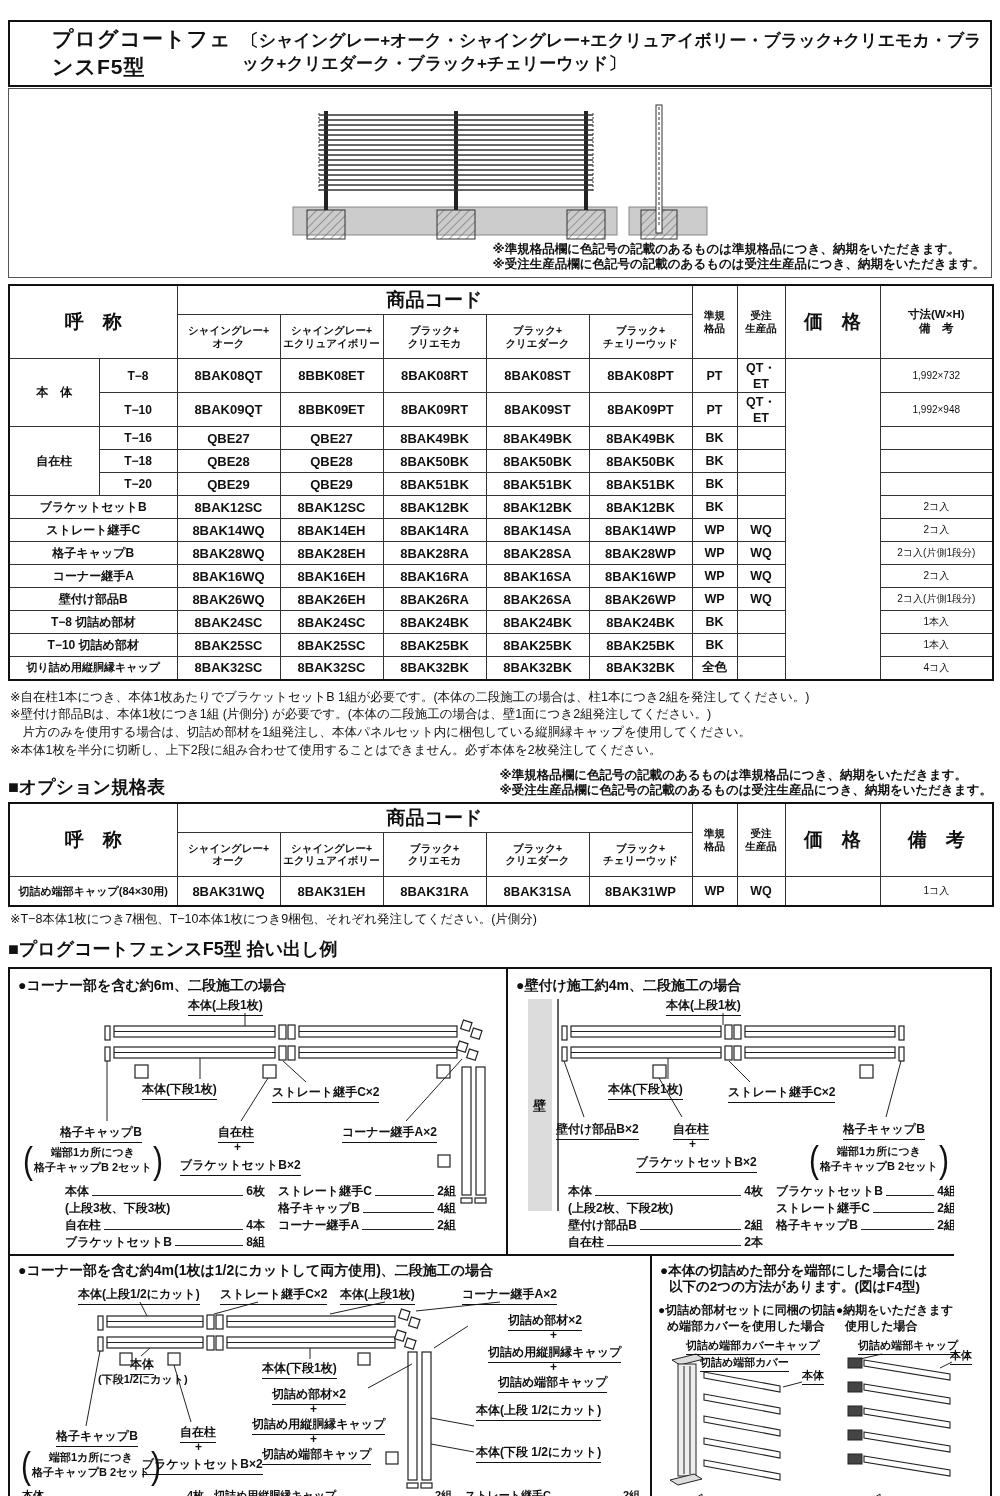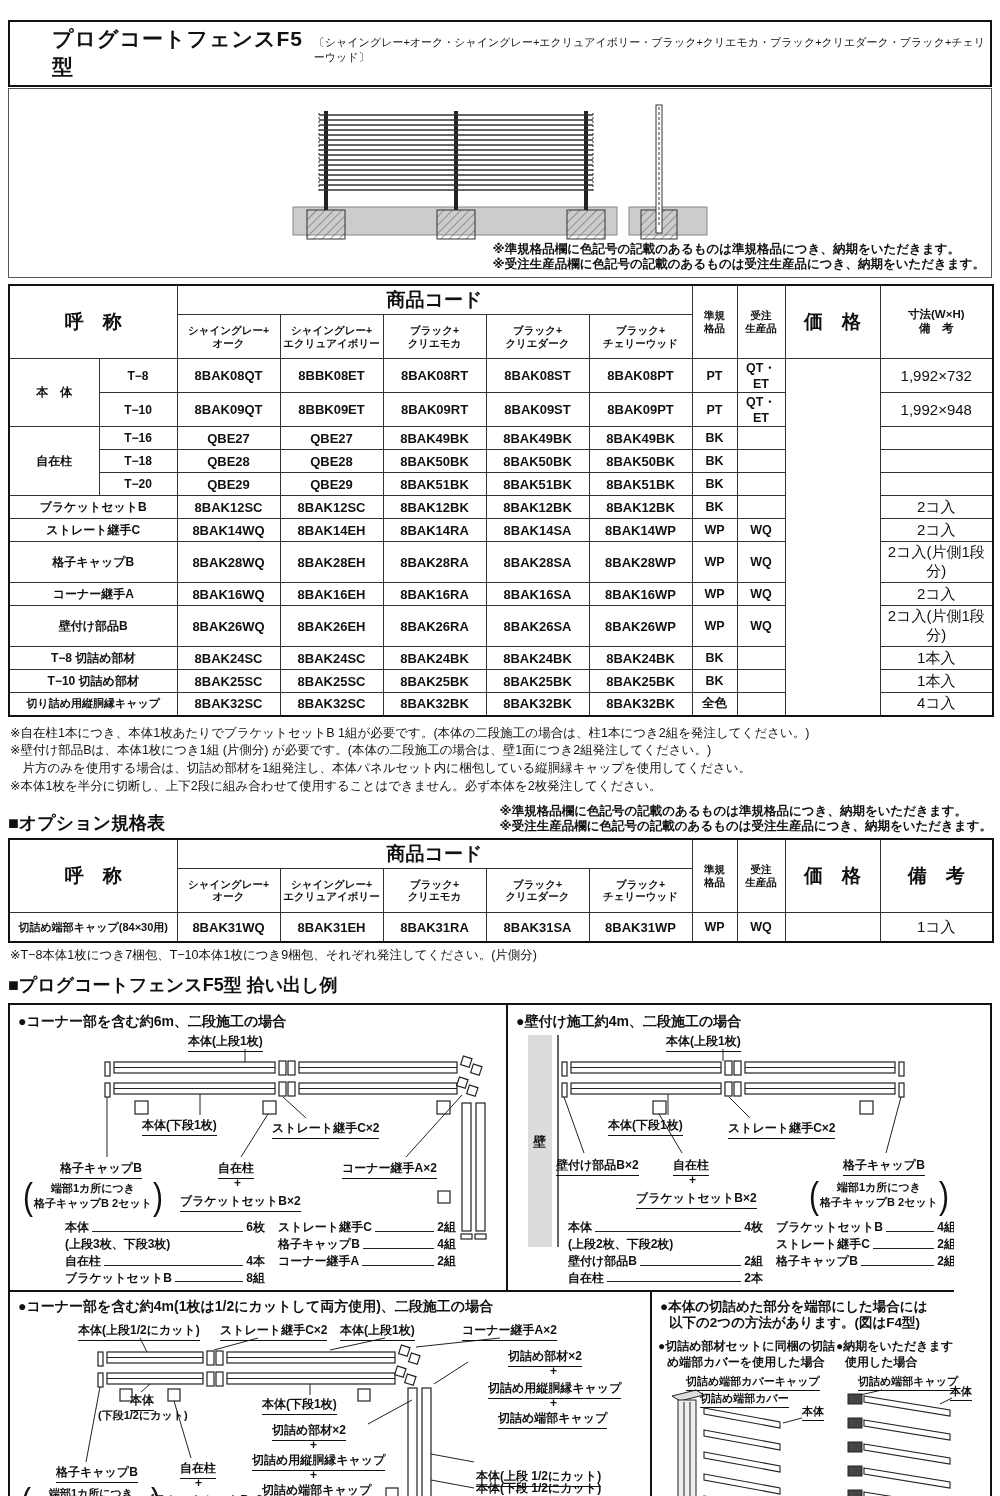--- a/index.html
+++ b/index.html
@@ -1,37 +1,37 @@
 <!DOCTYPE html>
 <html><head>
 <meta charset="utf-8">
 <style>
   html,body{margin:0;padding:0;background:#fff;}
   body{width:1000px;height:1496px;overflow:hidden;font-family:"Liberation Sans","DejaVu Sans",sans-serif;color:#111;}
   .page{position:relative;width:984px;margin:0 auto;padding-top:20px;}
   
   .titlebar{border:2px solid #111;background:#fff;display:flex;align-items:baseline;gap:8px;padding:3px 0 4px 42px;}
   .title{font-size:21px;font-weight:bold;letter-spacing:1px;}
-  .subtitle{font-size:11px;font-weight:normal;}
+  .subtitle{font-size:17px;font-weight:bold;}
   
   .illus{border:1px solid #555;border-top:1px solid #555;margin-top:1px;height:188px;position:relative;background:#fff;}
   .illus svg{display:block;margin:8px auto 0;}
   .supply{position:absolute;right:6px;bottom:4px;text-align:left;font-size:12.5px;font-weight:600;line-height:1.25;}
   
   table.spec{border-collapse:collapse;table-layout:fixed;width:984px;margin-top:6px;}
   table.spec th,table.spec td{border:1px solid #333;padding:1px 2px;text-align:center;vertical-align:middle;overflow:hidden;}
   table.spec{border:2px solid #111;}
   th.hl{font-size:19px;font-weight:bold;}
   th.col{font-size:10.5px;font-weight:600;line-height:1.2;}
   .pl{white-space:pre-line;}
   td.code{font-size:13px;font-weight:bold;letter-spacing:0;}
   td.nm{font-size:12px;font-weight:600;}
   td.sb{font-size:12px;font-weight:600;}
   td.flag{font-size:12.5px;font-weight:bold;}
-  td.nt{font-size:15px;}
+  td.nt{font-size:10px;}
   tr.r{height:23px;}
   
   .unotes{font-size:12.5px;line-height:1.42;margin:8px 0 0 2px;font-weight:500;}
   .opthead{display:flex;justify-content:space-between;align-items:flex-end;margin-top:8px;}
   .h2{font-size:18px;font-weight:bold;}
   .supply2{font-size:12.5px;font-weight:600;line-height:1.25;}
   .fnote{font-size:12.5px;margin:4px 0 0 2px;font-weight:500;}
   
   .exbox{position:relative;border:2px solid #111;height:585px;margin-top:6px;background:#fff;}
   .ex{position:absolute;overflow:hidden;}
@@ -616,21 +616,21 @@
         <span class="bp">(</span>
         <div class="ptxt">
           <div>端部1カ所につき</div>
           <div>格子キャップB 2セット</div>
         </div>
         <span class="bp">)</span>
       </div>
       <div class="dl" style="left:170px;top:168px;">自在柱</div>
       <div class="dn" style="left:185px;top:184px;">+</div>
       <div class="dl" style="left:132px;top:200px;">ブラケットセットB×2</div>
-      <div class="dl" style="left:466px;top:176px;">本体(上段 1/2にカット)</div>
+      <div class="dl" style="left:466px;top:146px;">本体(上段 1/2にカット)</div>
       <div class="dl" style="left:466px;top:188px;">本体(下段 1/2にカット)</div>
       <div class="plist" style="left:12px;top:232px;width:182px;">
         <div class="li">
             <span class="lt">本体</span>
             <span class="ld"></span>
             <span class="lv">4枚</span>
           </div>
 
       </div>
       <div class="plist" style="left:204px;top:232px;width:238px;">

